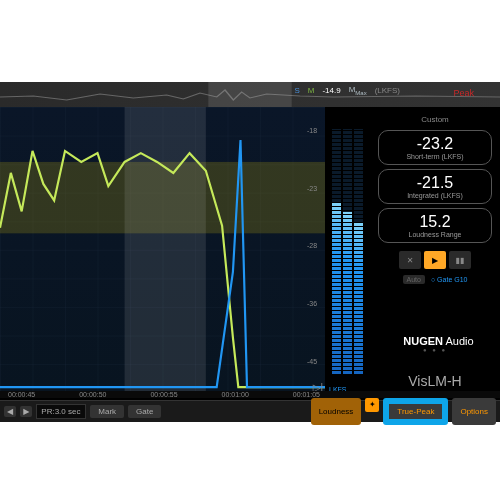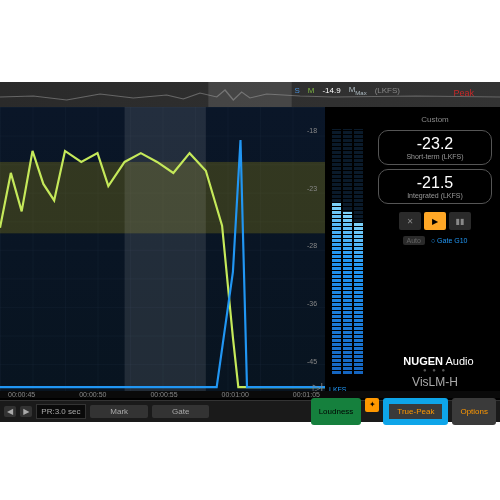--- a/index.html
+++ b/index.html
@@ -31,29 +31,29 @@
 .readout-value { font-size: 16px; color: #fff; font-weight: 300; }
 .readout-label { font-size: 7px; color: #999; }
 .transport { display: flex; gap: 3px; justify-content: center; margin-top: 4px; }
 .btn-transport { width: 22px; height: 18px; background: #2a2a2a; border: none; border-radius: 2px; color: #888; font-size: 8px; cursor: pointer; display: flex; align-items: center; justify-content: center; }
 .btn-play { background: #ffa726; color: #000; }
 .auto-row { display: flex; gap: 6px; align-items: center; justify-content: center; margin-top: 2px; font-size: 7px; color: #666; }
 .gate { color: #2196f3; }
 .brand-area { margin-top: auto; text-align: center; }
 .brand { font-size: 11px; color: #fff; font-weight: 400; }
 .brand .ng { font-weight: 700; padding-left: 7px; }
-.product { font-size: 12px; color: #aaa; margin-top: 2px; }
+.product { font-size: 14px; color: #aaa; margin-top: 20px; }
 .dots { font-size: 6px; color: #555; letter-spacing: 2px; }
 .bottom-bar { height: 22px; background: #1a1a1a; display: flex; align-items: center; padding: 0 4px; gap: 4px; border-top: 1px solid #333; }
 .bb-section { display: flex; align-items: center; gap: 4px; font-size: 8px; color: #888; }
 .bb-input { background: #0a0a0a; border: 1px solid #333; color: #aaa; font-size: 8px; padding: 2px 4px; width: 50px; }
-.bb-btn { background: #333; color: #aaa; border: none; font-size: 8px; padding: 2px 20px; cursor: pointer; border-radius: 2px; }
+.bb-btn { background: #333; color: #aaa; border: none; font-size: 8px; padding: 2px 8px; cursor: pointer; border-radius: 2px; }
 .bb-tabs { margin-left: auto; display: flex; gap: 4px; }
 .tab { border: none; border-radius: 3px; font-size: 8px; padding: 3px 8px; cursor: pointer; }
-.tab-loudness { background: #15803d; color: #000; }
+.tab-loudness { background: #a16207; color: #000; }
 .tab-truepeak { background: #3a3a3a; color: #ff9800; border: 6px solid #0ea5e9; }
 .tab-options { background: #3a3a3a; color: #ff9800; }
 .expand-btn { width: 14px; height: 14px; background: #ff9800; color: #000; font-size: 8px; border: none; border-radius: 2px; }
 </style>
 </head>
 <body>
 
 <div class="plugin-window">
 
   <div class="top-strip">
@@ -123,20 +123,24 @@
     <div class="control-panel">
       <div class="custom-label">Custom</div>
       <div class="readout">
         <div class="readout-value">-23.2</div>
         <div class="readout-label">Short-term (LKFS)</div>
       </div>
       <div class="readout">
         <div class="readout-value">-21.5</div>
         <div class="readout-label">Integrated (LKFS)</div>
       </div>
+      <div class="readout">
+        <div class="readout-value">15.2</div>
+        <div class="readout-label">Loudness Range</div>
+      </div>
       <div class="transport">
         <button class="btn-transport">✕</button>
         <button class="btn-transport btn-play">▶</button>
         <button class="btn-transport">▮▮</button>
       </div>
       <div class="auto-row">
         <span style="background:#2a2a2a;padding:1px 4px;border-radius:2px">Auto</span>
         <span class="gate"><span>○</span> <span>Gate G10</span></span>
       </div>
       <div class="brand-area">

